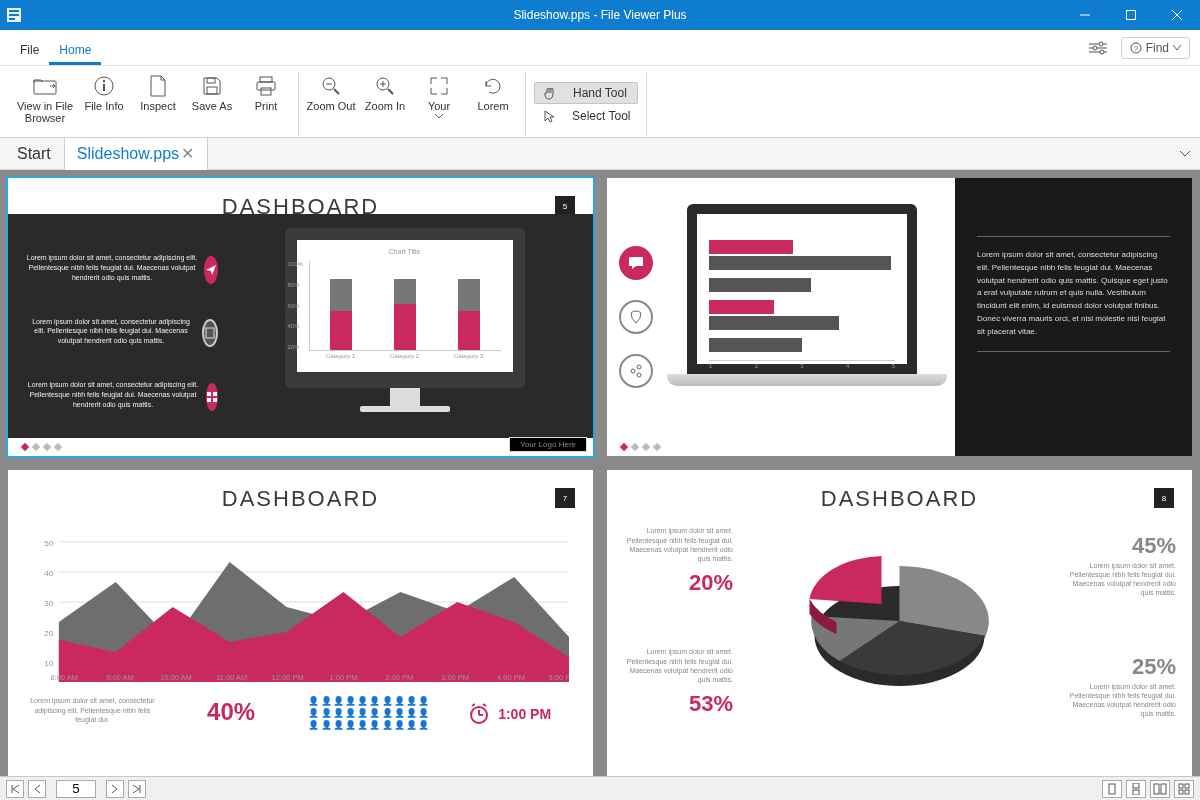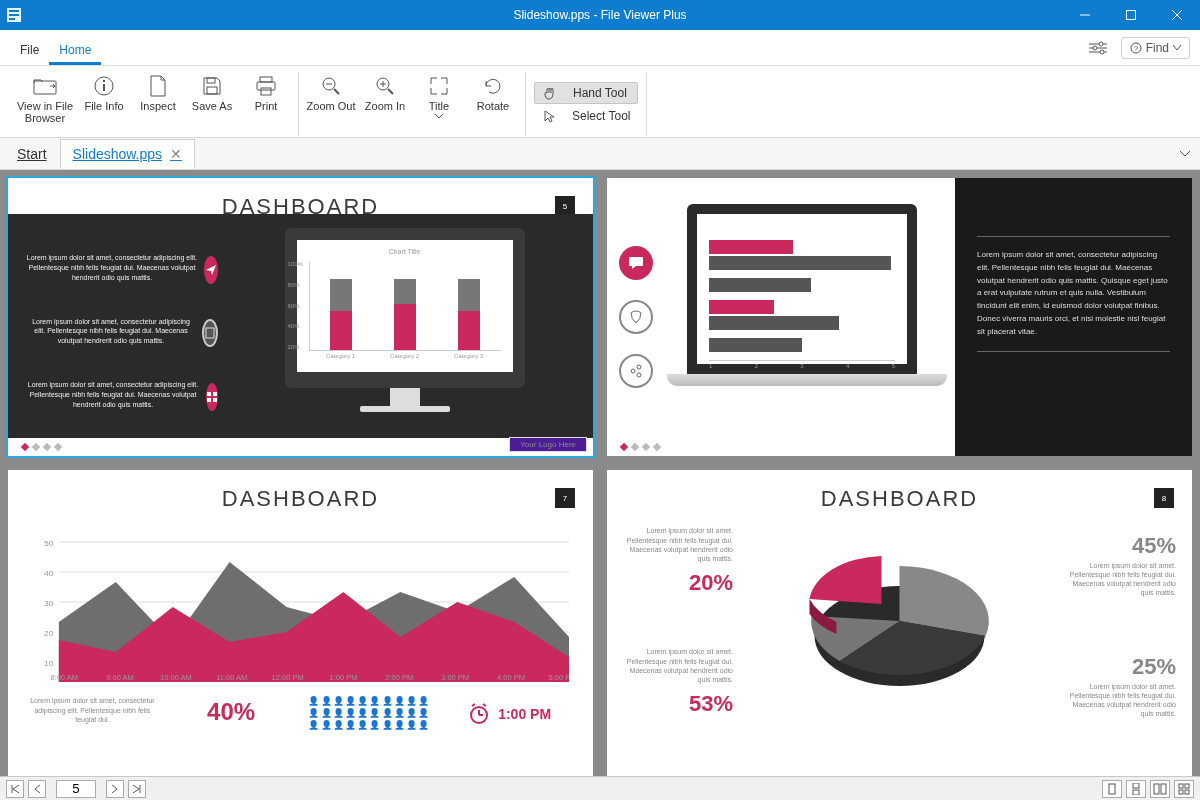--- a/index.html
+++ b/index.html
@@ -20,35 +20,35 @@
   .ribbon { display:flex; align-items:flex-start; padding: 6px 8px 0 8px; border-bottom:1px solid #d8d8d8; height:72px; background:#fff; }
   .ribbon-group { display:flex; gap:2px; padding:0 6px; border-right:1px solid #d8d8d8; height:64px; }
   .ribbon-group:last-child { border-right:none; }
   .rbtn { display:flex; flex-direction:column; align-items:center; justify-content:flex-start; width:52px; padding-top:2px; cursor:pointer; color:#333; gap:2px; font-size:11px; text-align:center; line-height:1.1; }
   .rbtn .ico { height:24px; display:flex; align-items:center; justify-content:center; color:#444; }
   .ribbon .tool-col { display:flex; flex-direction:column; gap:2px; padding:0 8px; border-right:1px solid #d8d8d8; height:64px; justify-content:center; }
   .toolrow { display:flex; align-items:center; gap:16px; padding:3px 8px; font-size:12px; color:#333; cursor:pointer; }
   .toolrow.active { background:#e1e1e1; border:1px solid #c5c5c5; border-radius:2px; }
 
   .tabbar { display:flex; align-items:center; height:32px; background:#f6f6f6; border-bottom:1px solid #d8d8d8; padding-left:4px; position:relative; }
-  .tab { padding:6px 12px; font-size:14px; color:#333; cursor:pointer; border:1px solid transparent;text-decoration:underline; }
-  .tab.active { background:#fff; border:1px solid #d0d0d0; border-bottom-color:#fff; color:#0f7dcf; display:flex; gap:8px; align-items:center; }
+  .tab { padding:6px 12px; font-size:16px; color:#333; cursor:pointer; border:1px solid transparent; }
+  .tab.active { background:#fff; border:1px solid #d0d0d0; border-bottom-color:#fff; color:#0f7dcf; display:flex; gap:2px; align-items:center; }
   .tab .close { color:#888; }
   .tabbar .drop { margin-left:auto; padding:6px 10px; color:#555; }
 
   .viewport { flex:1; background:#8a8a8a; padding:8px 8px 0 8px; overflow:hidden; }
   .grid { display:grid; grid-template-columns: 1fr 1fr; gap:14px; height:100%; }
   .slide { background:#fff; position:relative; overflow:hidden; }
   .slide.selected { outline:2px solid #2aa7e0; }
   .slide .pagebadge { position:absolute; top:18px; right:18px; background:#222; color:#fff; width:20px; height:20px; display:flex; align-items:center; justify-content:center; font-size:8px; }
   .slide-title { text-align:center; margin-top:16px; font-size:22px; letter-spacing:2px; font-weight:400; color:#3a3a3a; }
   .footer-dots { position:absolute; bottom:6px; left:14px; display:flex; gap:5px; }
   .footer-dots span { width:6px; height:6px; transform:rotate(45deg); background:#bbb; }
   .footer-dots span.pink { background:#c9295c; }
-  .footer-logo { position:absolute; bottom:4px; right:6px; background:#4c1d95; border:1px solid #ddd; padding:2px 10px; font-size:8px; color:#888; }
+  .footer-logo { position:absolute; bottom:4px; right:6px; background:#000000; border:1px solid #ddd; padding:2px 10px; font-size:8px; color:#888; }
 
   
   .s5-body { display:flex; padding:8px 14px 0 14px; gap:8px; height:calc(100% - 60px); position:relative; }
   .s5-left { flex:0 0 200px; display:flex; flex-direction:column; justify-content:space-around; color:#eee; font-size:7px; line-height:1.4; text-align:center; padding:10px 4px; position:relative; z-index:2; }
   .s5-bg { position:absolute; inset:36px 0 18px 0; background:#2a2a2a; }
   .s5-left p { margin-bottom:4px; }
   .circle { width:28px; height:28px; border-radius:50%; display:flex; align-items:center; justify-content:center; margin-left:auto; }
   .circle.pink { background:#c9295c; } .circle.gray { background:#555; border:2px solid #ccc; }
   .s5-monitor { flex:1; position:relative; z-index:2; display:flex; flex-direction:column; align-items:center; }
   .mon-screen { background:#fff; border:12px solid #3a3a3a; border-bottom-width:16px; border-radius:6px; width:240px; height:160px; padding:8px 12px; font-size:7px; color:#999; }
@@ -224,33 +224,33 @@
           </svg>
         </span>
         <span>Zoom In</span>
       </div>
     <div class="rbtn">
         <span class="ico">
           <svg width="20" height="20">
             <path d="M2 8 L2 2 L8 2 M12 2 L18 2 L18 8 M18 12 L18 18 L12 18 M8 18 L2 18 L2 12" fill="none" stroke="#555"></path>
           </svg>
         </span>
-        <span>Title</span>
+        <span>Your</span>
         <svg width="8" height="5">
           <path d="M0 0 L4 4 L8 0" fill="none" stroke="#555"></path>
         </svg>
       </div>
     <div class="rbtn">
         <span class="ico">
           <svg width="22" height="22">
             <path d="M4 11 A7 7 0 1 1 7 17" fill="none" stroke="#555"></path>
             <path d="M4 6 L4 11 L9 11" fill="none" stroke="#555"></path>
           </svg>
         </span>
-        <span>Rotate</span>
+        <span>Lorem</span>
       </div>
   </div>
   <div class="tool-col">
     <div class="toolrow active">
         <svg width="14" height="14">
           <path d="M4 7 L4 3 Q5 2 6 3 L6 7 M6 3 Q7 2 8 3 L8 7 M8 3 Q9 2 10 3 L10 8 Q10 12 7 13 L5 13 Q2 12 2 9 L2 7 Q3 6 4 7" fill="none" stroke="#555"></path>
         </svg>
         <span>Hand Tool</span>
       </div>
     <div class="toolrow">

